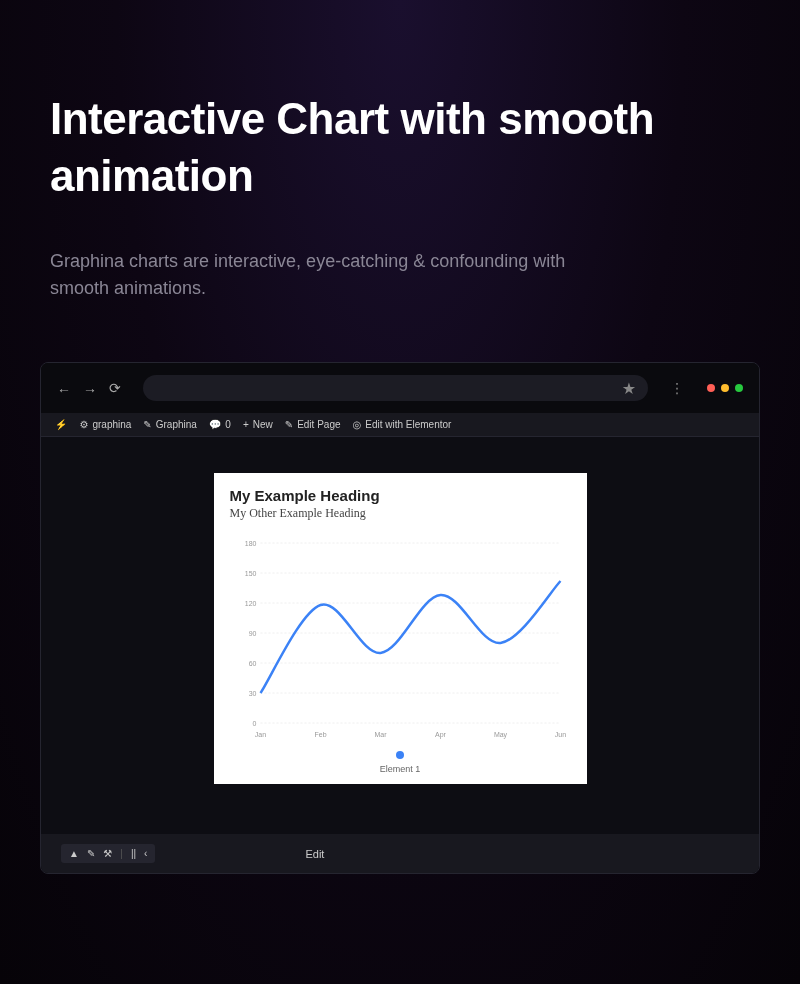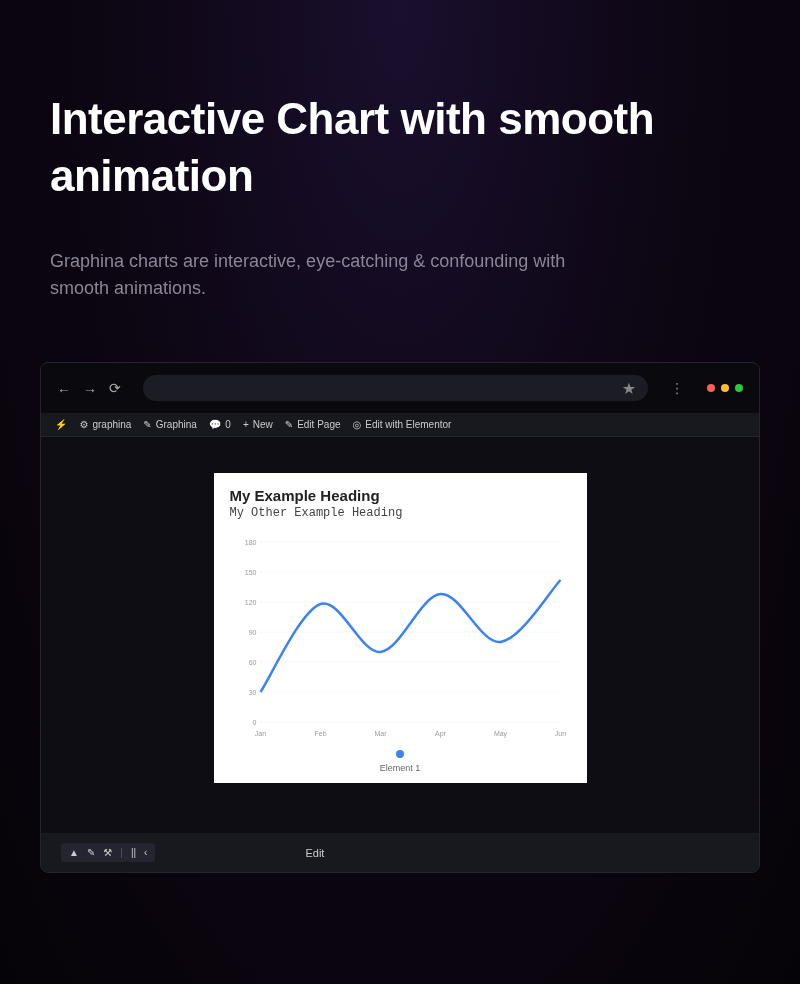--- a/index.html
+++ b/index.html
@@ -85,21 +85,21 @@
 }
 .chart-title {
   font-size: 15px;
   font-weight: 700;
   color: #222;
   margin-bottom: 2px;
 }
 .chart-sub {
   font-size: 12px;
   color: #444;
-  font-family: Liberation Mono, monospace;
+  font-family: Liberation Serif, serif;
   margin-bottom: 12px;
 }
 .chart-svg { width: 100%; height: 210px; }
 .legend {
   display: flex;
   justify-content: center;
   align-items: center;
   gap: 5px;
   font-size: 9px;
   color: #666;

